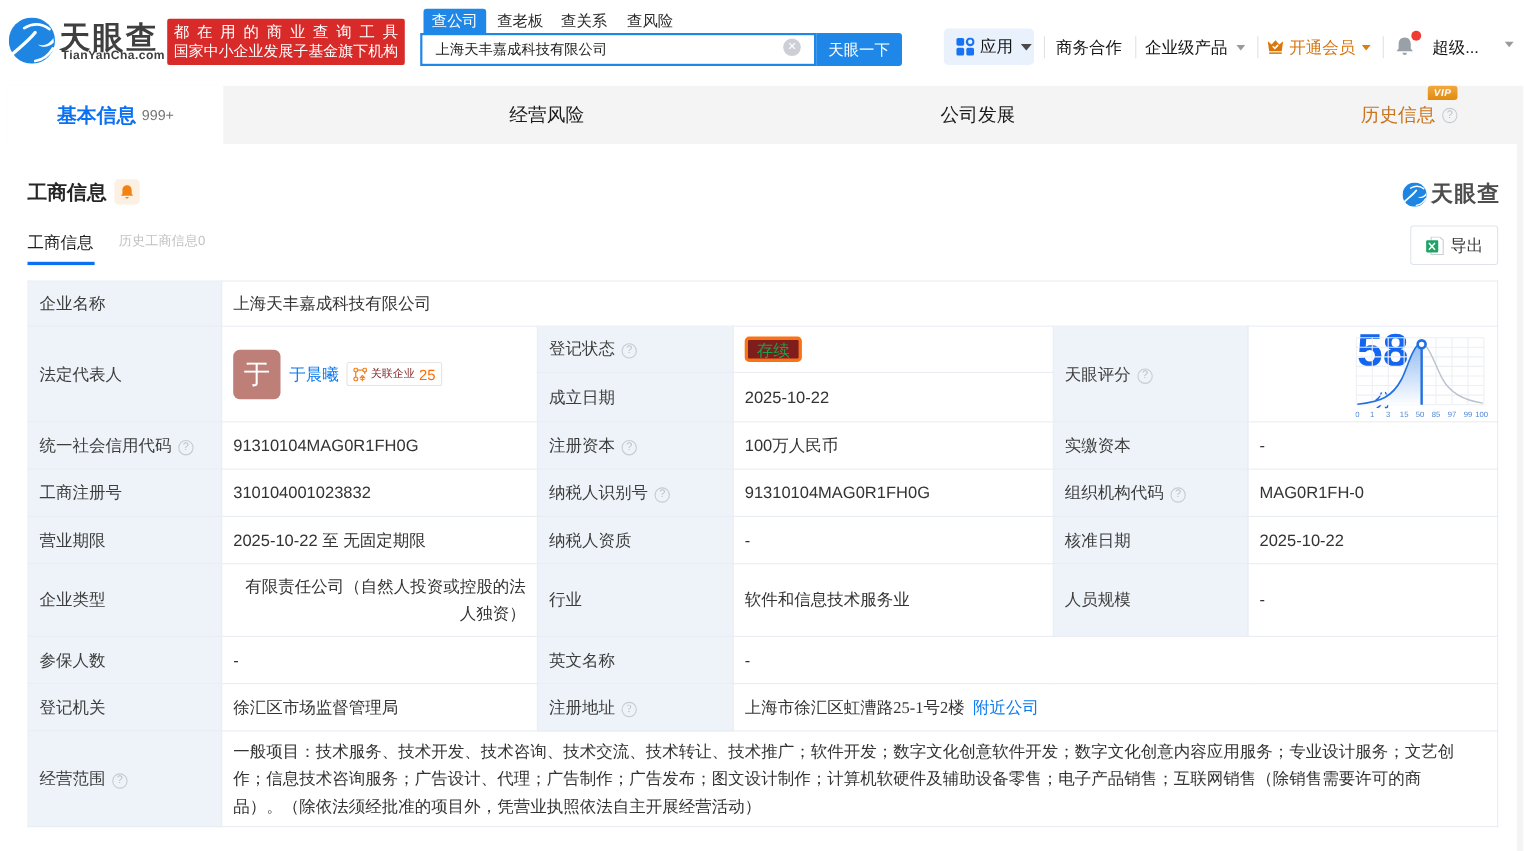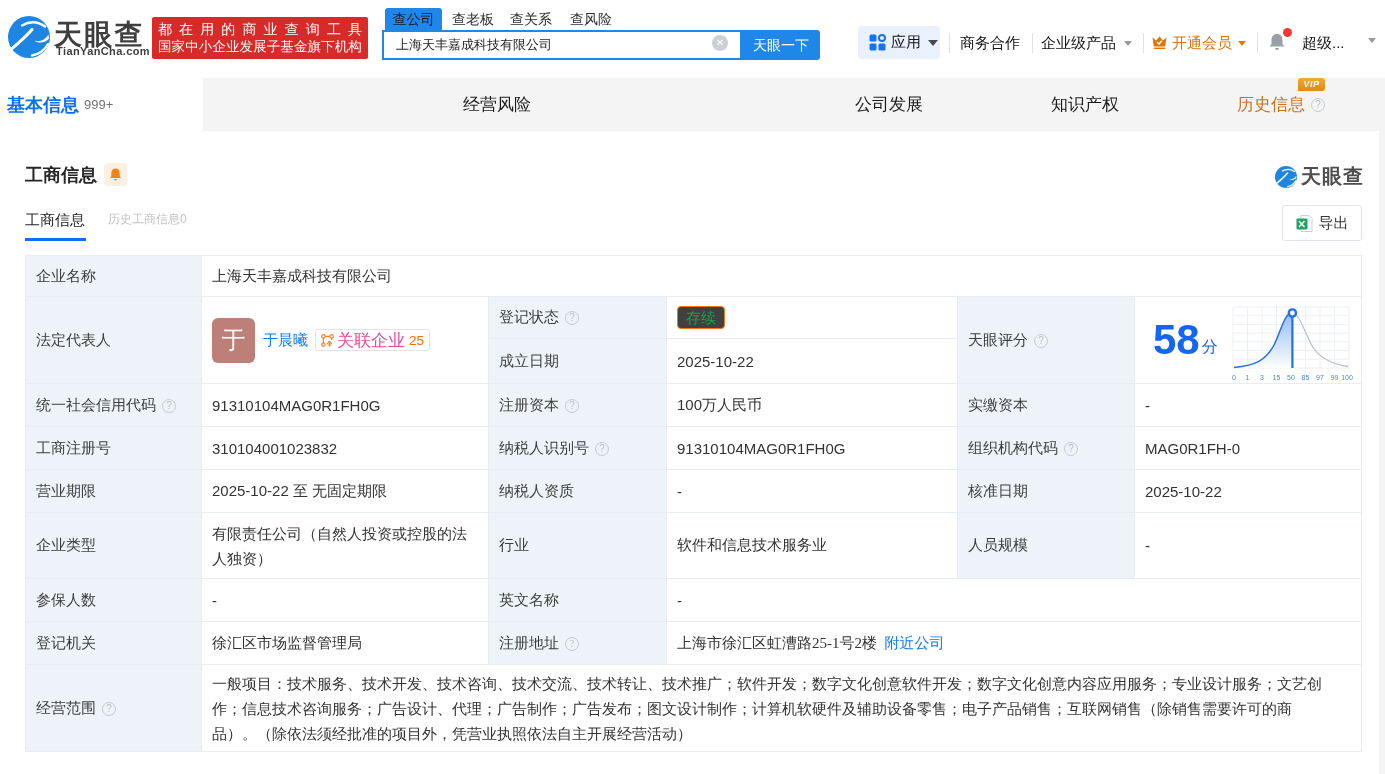--- a/index.html
+++ b/index.html
@@ -7,37 +7,37 @@
 #page { position:relative; width:1385px; height:774px; background:#fff; }
 .abs { position:absolute; }
 
 
 #brandname { left:54px; top:16px; font-size:28px; font-weight:bold; color:#3f3f3f; letter-spacing:2.2px; }
 #branddomain { left:56px; top:45px; font-size:11px; font-weight:bold; color:#3f3f3f; letter-spacing:0.4px; }
 #redbox { left:152px; top:17px; width:216px; height:42px; background:#d92a2a; border-radius:2px; color:#fff; padding:4px 6px; }
 #redbox .l1 { display:flex; justify-content:space-between; font-size:14px; line-height:17px; }
 #redbox .l2 { display:flex; justify-content:space-between; font-size:13.5px; line-height:17px; }
 .stab { position:absolute; top:11px; font-size:14px; color:#2b2b2b; }
-#stab-active { left:385px; top:8px; width:57px; height:22px; background:#1f87e8; color:#0f172a; font-size:14px; text-align:center; line-height:22px; border-radius:3px 3px 0 0; }
+#stab-active { left:385px; top:8px; width:57px; height:22px; background:#1f87e8; color:#ffffff; font-size:14px; text-align:center; line-height:22px; border-radius:3px 3px 0 0; }
 #searchbox { left:382px; top:30px; width:360px; height:30px; border:2px solid #1f87e8; background:#fff; font-size:13px; color:#222; line-height:26px; padding-left:12px; }
 #clearbtn { left:712px; top:35px; width:16px; height:16px; border-radius:50%; background:#ccd0d6; color:#fff; font-size:10px; line-height:16px; text-align:center; }
 #searchbtn { left:742px; top:30px; width:78px; height:30px; background:#1f87e8; color:#fff; font-size:14px; text-align:center; line-height:30px; border-radius:0 3px 3px 0; }
 #apppill { left:858px; top:26px; width:82px; height:33px; background:#e9f1fc; border-radius:4px; display:flex; align-items:center; padding-left:11px; white-space:nowrap; }
 #apppill .t { font-size:15px; color:#141414; margin-left:5px; }
 .caret { width:0; height:0; border-left:5px solid transparent; border-right:5px solid transparent; border-top:6px solid #4a4a4a; display:inline-block; }
 .hsep { width:1px; height:20px; background:#e2e2e2; top:33px; }
 .hlink { top:34px; font-size:15px; color:#141414; }
 #vipword { color:#d9760d; font-weight:normal; }
 .caret-o { border-top-color:#dd7d0c; }
 .caret-g { border-top-color:#9a9a9a; }
 #belldot { left:1283px; top:28px; width:9px; height:9px; background:#f23a30; border-radius:50%; }
 
 
 #nav { left:7px; top:78px; width:1372px; height:53px; background:#f4f4f5; }
-#nav-active { position:absolute; left:0; top:0; width:196px; height:53px; background:#fff; display:flex; align-items:center; }
+#nav-active { position:absolute; left:0; top:0; width:196px; height:53px; background:#fff; display:flex; align-items:center; justify-content:center; }
 #nav-active .b { font-size:18px; font-weight:bold; color:#0c70f2; }
 #nav-active .n { font-size:13px; color:#737373; margin-left:5px; }
 .navtab { position:absolute; top:0; width:196px; height:53px; display:flex; align-items:center; justify-content:center; font-size:17px; color:#1a1a1a; }
 #navhist { color:#c8741f; position:relative; }
 #vipbadge { position:absolute; left:61px; top:-15px; width:27px; height:13px; background:linear-gradient(180deg,#f3a93c,#e08a12); border-radius:3px 3px 3px 0; color:#fff; font-size:9px; font-weight:bold; font-style:italic; text-align:center; line-height:13px; letter-spacing:0.5px; }
 .qmark { display:inline-block; width:14px; height:14px; border:1px solid #c6cbd4; border-radius:50%; color:#b9bfc9; font-size:10px; line-height:12px; text-align:center; font-weight:normal; font-style:normal; }
 
 
 #sectitle { left:25px; top:163px; font-size:18px; font-weight:bold; color:#262626; }
 #bellchip { left:104px; top:163px; width:23px; height:23px; background:#fcf0e2; border-radius:4px; display:flex; align-items:center; justify-content:center; }
@@ -47,28 +47,28 @@
 #subtab2 { left:108px; top:211px; font-size:12px; color:#c2c2c2; }
 #subtab-line { left:25px; top:238px; width:61px; height:3px; background:#0c70f2; }
 #exportbtn { left:1282px; top:205px; width:80px; height:36px; border:1px solid #e0e4ea; border-radius:3px; background:#fff; display:flex; align-items:center; justify-content:center; }
 #exportbtn .t { font-size:15px; color:#383838; margin-left:6px; }
 
 
 #info { left:25px; top:255px; width:1336px; border-collapse:collapse; table-layout:fixed; }
 #info td { border:1px solid #e8edf3; font-size:15px; color:#333; padding:0 10px; vertical-align:middle; }
 #info td.lb { background:#eef3f9; color:#3d3d3d; }
 #info td .qmark { margin-left:6px; vertical-align:1px; }
-.tag-green { display:inline-block; height:23px; line-height:21px; padding:0 8px; border:1px solid #f97316; border-radius:4px; background:#404040; color:#16a24b; font-size:15px; }
+.tag-green { display:inline-block; height:23px; line-height:21px; padding:0 8px; border:3px solid #f97316; border-radius:4px; background:#7f1d1d; color:#16a24b; font-size:15px; }
 a.blue { color:#0d7bf0; text-decoration:none; }
 #avatarcell { display:flex; align-items:center; }
 #avatar { width:43px; height:45px; border-radius:6px; background:#bd7f78; color:#fff; font-size:24px; display:flex; align-items:center; justify-content:center; }
 #assoc { height:22px; border:1px solid #e4e4e4; border-radius:2px; display:flex; align-items:center; padding:0 5px; margin-left:7px; }
-#assoc .t { font-size:17px; color:#ec4899; margin-left:3px; }
+#assoc .t { font-size:10px; color:#7f1d1d; margin-left:3px; }
 #assoc .n { font-size:13.5px; color:#ff6a00; margin-left:4px; }
-#scorecell { display:flex; align-items:center; padding-left:18px; position:relative; height:85px; }
+#scorecell { display:flex; align-items:center; padding-left:18px; position:relative; height:85px;flex-direction:column; }
 #score58 { font-size:42px; font-weight:bold; color:#1465ef; line-height:42px; }
 #scorefen { font-size:16px; color:#1465ef; margin:14px 0 0 2px; }
 </style>
 </head>
 <body>
 <div id="page">
 
   <svg class="abs" style="left:8px; top:16px;" width="42" height="42" viewBox="0 0 42 42">
     <g id="tyclogo">
         <circle cx="21" cy="21" r="21" fill="#1e86e2"></circle>
@@ -150,21 +150,20 @@
   <div class="abs hlink" style="left:1302px;">超级...</div>
   <span class="abs caret caret-g" style="left:1368px; top:38px; border-top-width:5px; border-left-width:4px; border-right-width:4px;"></span>
 
   <div class="abs" id="nav">
     <div id="nav-active">
         <span class="b">基本信息</span>
         <span class="n">999+</span>
       </div>
     <div class="navtab" style="left:392px;">经营风险</div>
     <div class="navtab" style="left:784px;">公司发展</div>
-    <div class="navtab" style="left:980px;">知识产权</div>
     <div class="navtab" style="left:1176px;">
         <span id="navhist">历史信息<span id="vipbadge">VIP</span></span>
         <span class="qmark" style="margin-left:6px;">?</span>
       </div>
   </div>
 
   <div class="abs" id="sectitle">工商信息</div>
   <div class="abs" id="bellchip">
       <svg width="13" height="14" viewBox="0 0 13 14">
         <path d="M6.5 0.5 C3.8 0.5 2.3 2.5 2.3 5 L2.3 8.2 L1 10 L12 10 L10.7 8.2 L10.7 5 C10.7 2.5 9.2 0.5 6.5 0.5 Z" fill="#f28212"></path>
@@ -283,21 +282,21 @@
     <tr style="height:43px;">
       <td class="lb">营业期限</td>
       <td>2025-10-22 至 无固定期限</td>
       <td class="lb">纳税人资质</td>
       <td>-</td>
       <td class="lb">核准日期</td>
       <td>2025-10-22</td>
     </tr>
     <tr style="height:66px;">
       <td class="lb">企业类型</td>
-      <td style="line-height:25px;">有限责任公司（自然人投资或控股的法<br>人独资）</td>
+      <td style="line-height:25px;text-align:right;">有限责任公司（自然人投资或控股的法<br>人独资）</td>
       <td class="lb">行业</td>
       <td>软件和信息技术服务业</td>
       <td class="lb">人员规模</td>
       <td>-</td>
     </tr>
     <tr style="height:43px;margin-left:44px;">
       <td class="lb">参保人数</td>
       <td>-</td>
       <td class="lb">英文名称</td>
       <td colspan="3">-</td>

